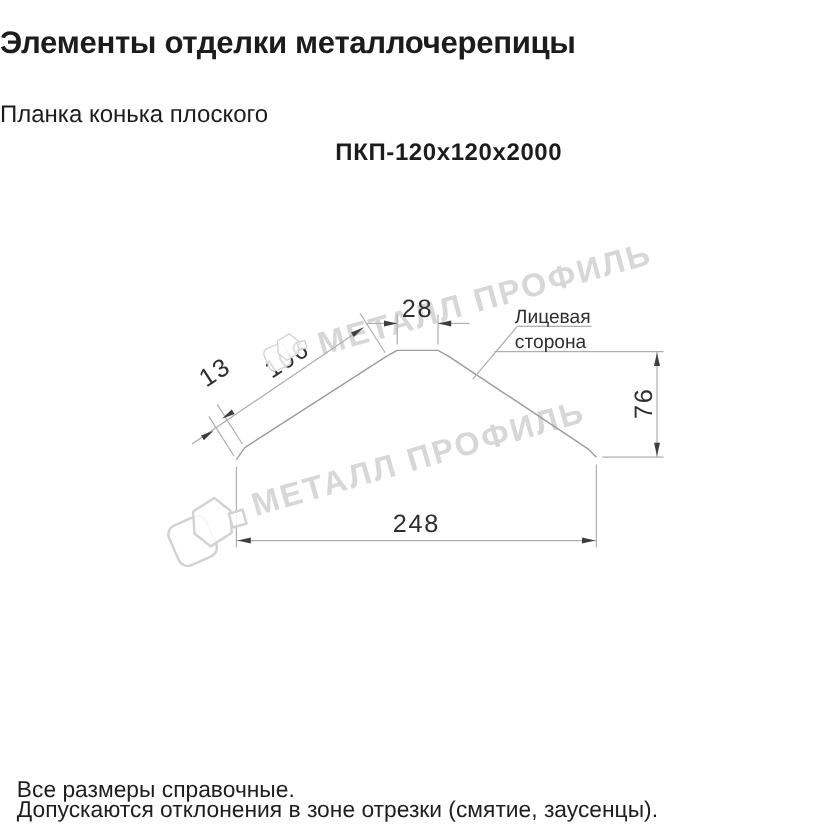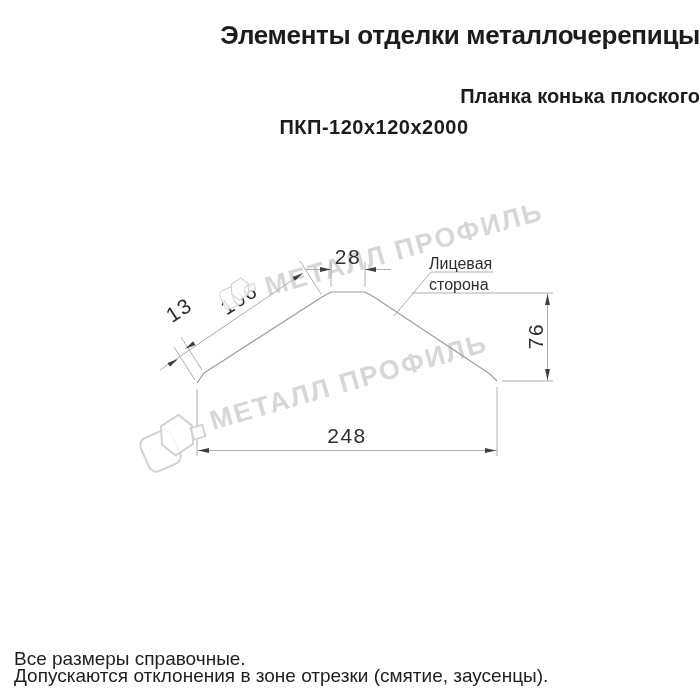--- a/index.html
+++ b/index.html
@@ -1,26 +1,26 @@
 <!DOCTYPE html>
 <html><head>
 <meta charset="utf-8">
 <style>
   html,body{margin:0;padding:0;background:#fff;}
   #stage{
     position:relative;width:700px;height:700px;background:#ffffff;overflow:hidden;
     font-family:"Liberation Sans", sans-serif;
   }
   .title1{
-    position:absolute;top:20px;left:0;width:700px;text-align:right;
+    position:absolute;top:20px;left:0;width:700px;text-align:left;
     font-size:26px;font-weight:bold;color:#1c1c1c;letter-spacing:-0.3px;
   }
   .title2{
-    position:absolute;top:85px;left:0;width:700px;text-align:right;
-    font-size:20px;font-weight:bold;color:#1c1c1c;
+    position:absolute;top:85px;left:0;width:700px;text-align:left;
+    font-size:20px;font-weight:normal;color:#1c1c1c;
   }
   .title3{
     position:absolute;top:116px;left:0;width:700px;text-align:center;
     font-size:20px;font-weight:bold;color:#1c1c1c;letter-spacing:0.5px;margin-left:24px;
   }
   .footer{
     position:absolute;left:14px;color:#1e1e1e;font-size:19px;line-height:17px;
   }
   .f1{top:650px;}
   .f2{top:667px;}

